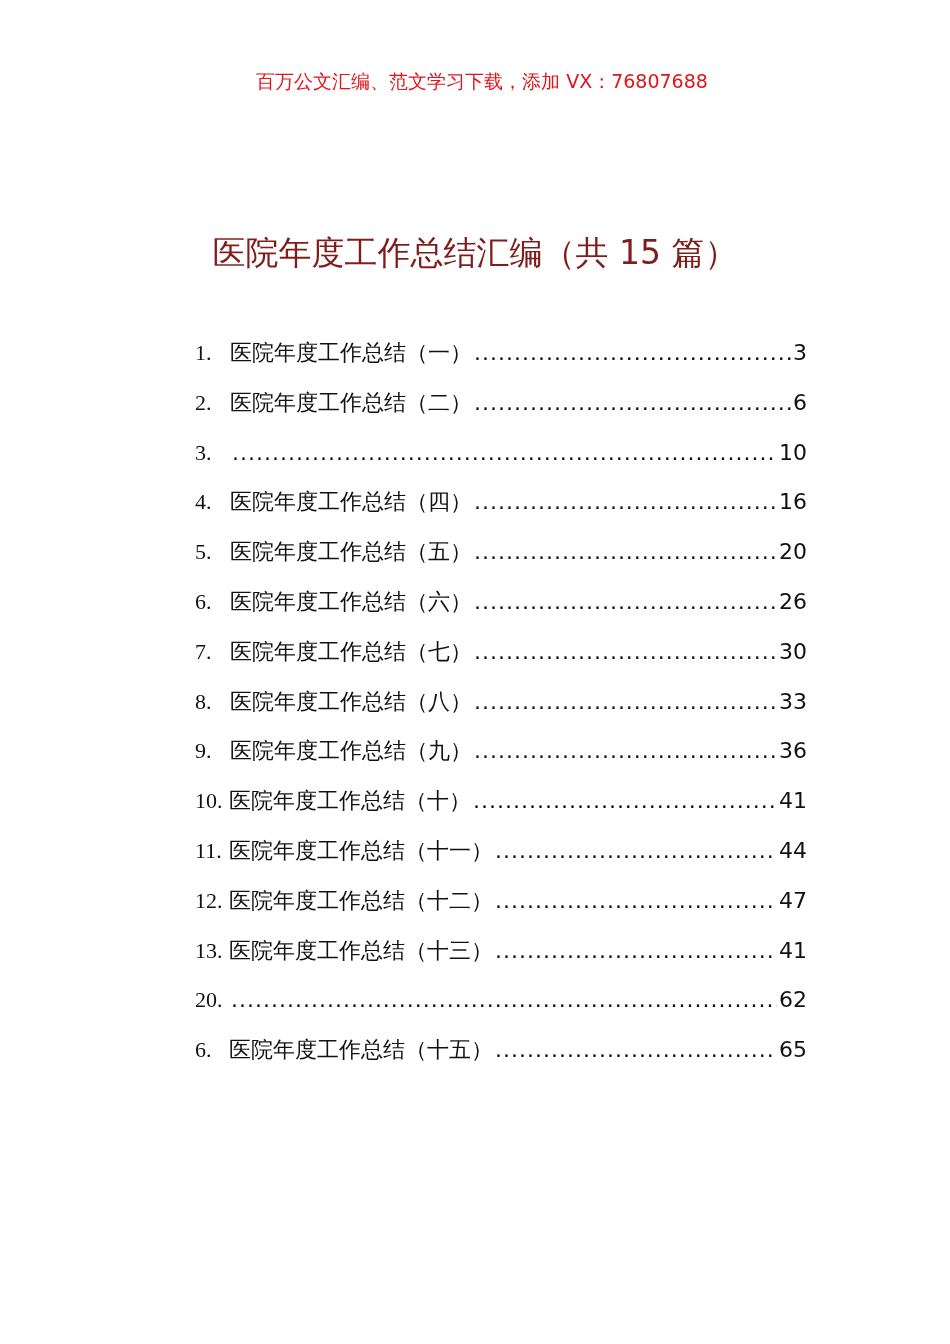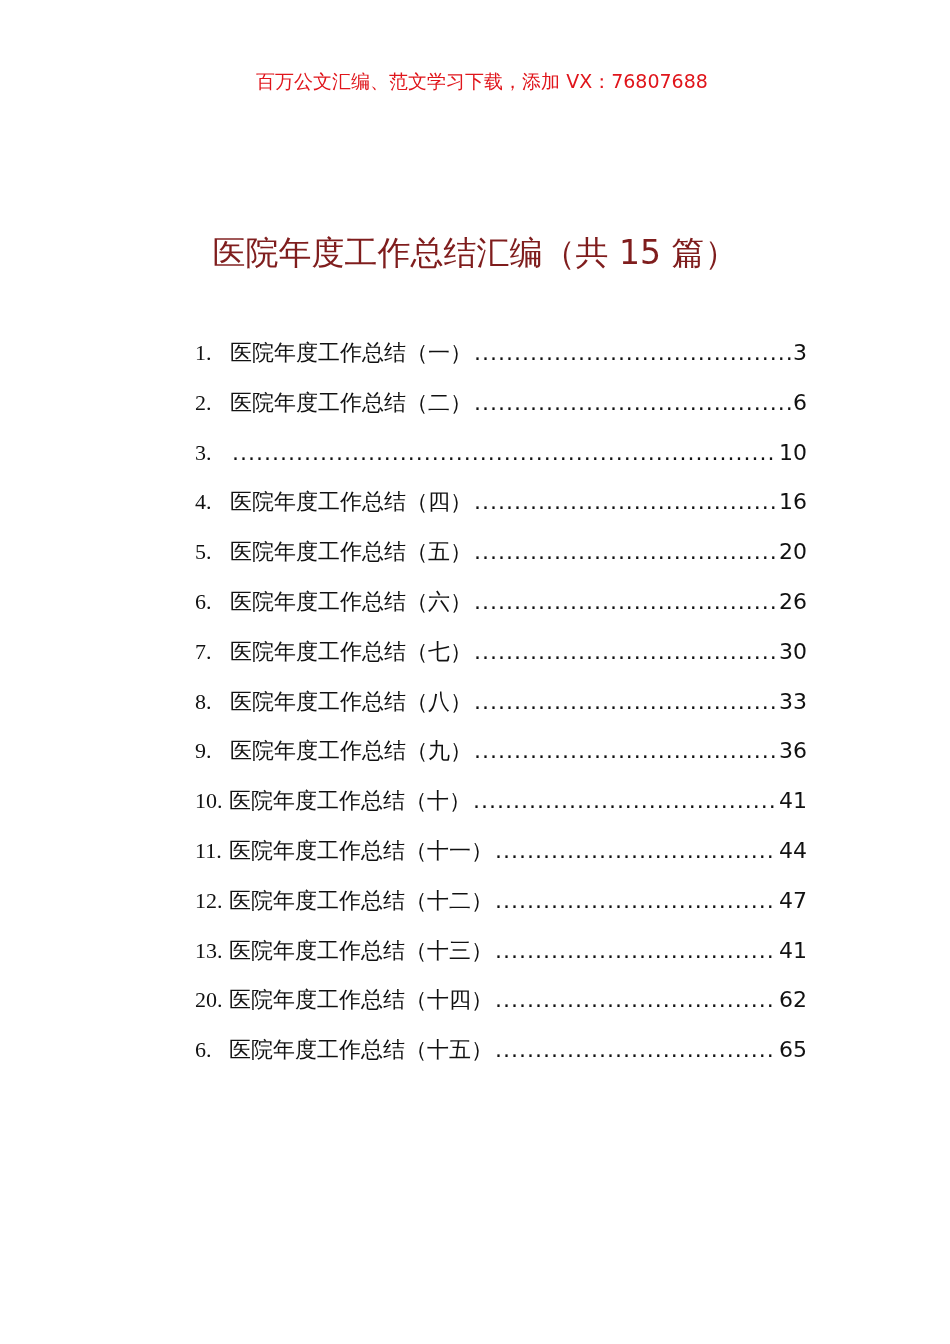--- a/index.html
+++ b/index.html
@@ -107,21 +107,20 @@
       <span class="page">47</span>
     </div>
   <div class="toc-row">
       <span class="num two">13.</span>
       <span class="label">医院年度工作总结（十三）</span>
       <span class="dots"></span>
       <span class="page">41</span>
     </div>
   <div class="toc-row">
       <span class="num two">20.</span>
-      <span class="label">医院年度工作总结（十四）</span>
       <span class="dots"></span>
       <span class="page">62</span>
     </div>
   <div class="toc-row">
       <span class="num two">6.</span>
       <span class="label">医院年度工作总结（十五）</span>
       <span class="dots"></span>
       <span class="page">65</span>
     </div>
 </div>

